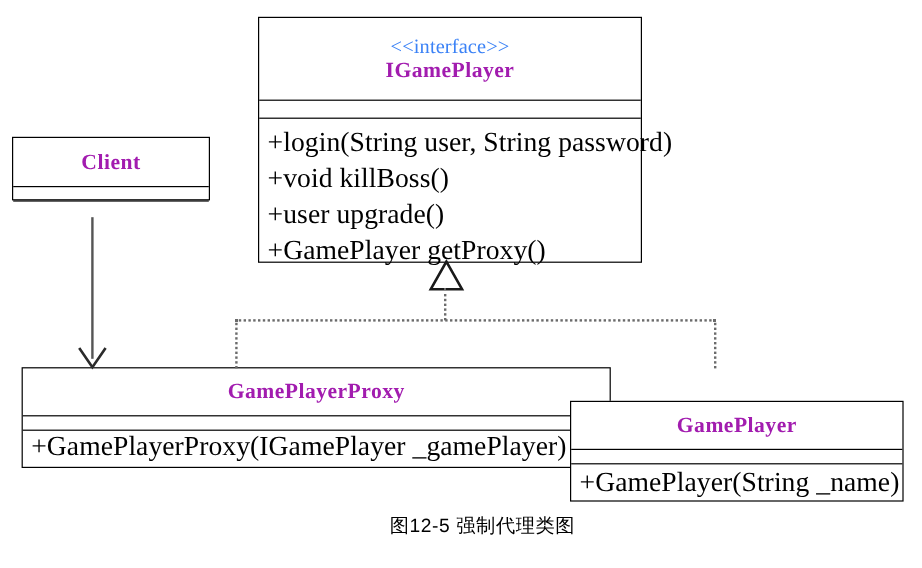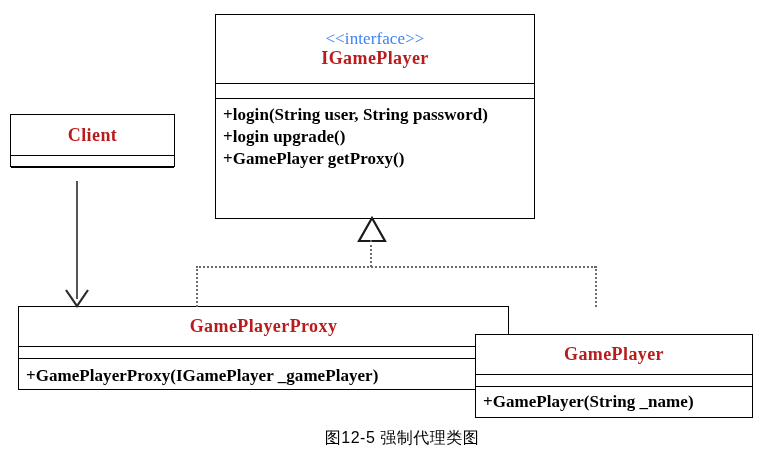--- a/index.html
+++ b/index.html
@@ -41,33 +41,32 @@
     font-size: 17px;
     line-height: 1.12;
     color: #3b82f6;
     font-weight: normal;
     letter-spacing: 0.1px;
   }
   .class-name {
     font-size: 18px;
     line-height: 1.15;
     font-weight: bold;
-    color: #b91c1c;
+    color: #a21caf;
     letter-spacing: 0.4px;
   }
   .members {
     padding: 2px 0 2px 7px;
   }
   .member {
-    font-size: 17px;
+    font-size: 23px;
     line-height: 1.30;
     color: #000000;
     white-space: nowrap;
     letter-spacing: 0.05px;
-    font-weight: bold;
   }
   .empty-compartment {
     height: 15px;
   }
 
   
   .line-v {
     position: absolute;
     background: #555555;
   }
@@ -103,21 +102,22 @@
 <div id="canvas">
 
   <div class="uml-box" style="left:215px; top:14px; width:320px; height:205px;">
     <div class="compartment title-compartment" style="height:68px;">
       <div class="stereotype">&lt;&lt;interface&gt;&gt;</div>
       <div class="class-name">IGamePlayer</div>
     </div>
     <div class="compartment divided empty-compartment"></div>
     <div class="compartment divided members" style="height:120px; justify-content:flex-start; padding-top:5px;">
       <div class="member">+login(String user, String password)</div>
-      <div class="member">+login upgrade()</div>
+      <div class="member">+void killBoss()</div>
+      <div class="member">+user upgrade()</div>
       <div class="member">+GamePlayer getProxy()</div>
     </div>
   </div>
 
   <div class="uml-box" style="left:10px; top:114px; width:165px; height:53px;">
     <div class="compartment title-compartment" style="height:40px;">
       <div class="class-name">Client</div>
     </div>
     <div class="compartment divided empty-compartment" style="height:12px;"></div>
     <div class="compartment divided empty-compartment" style="height:13px;"></div>

